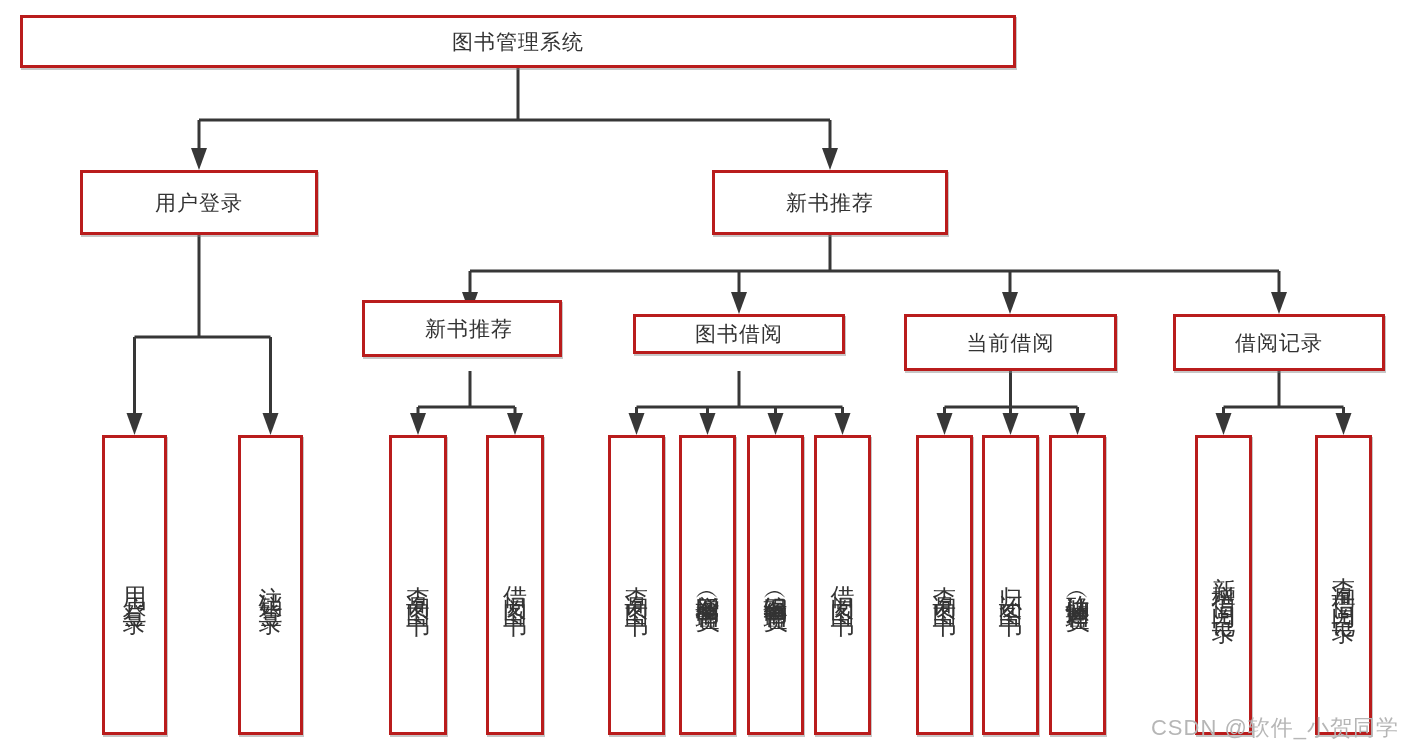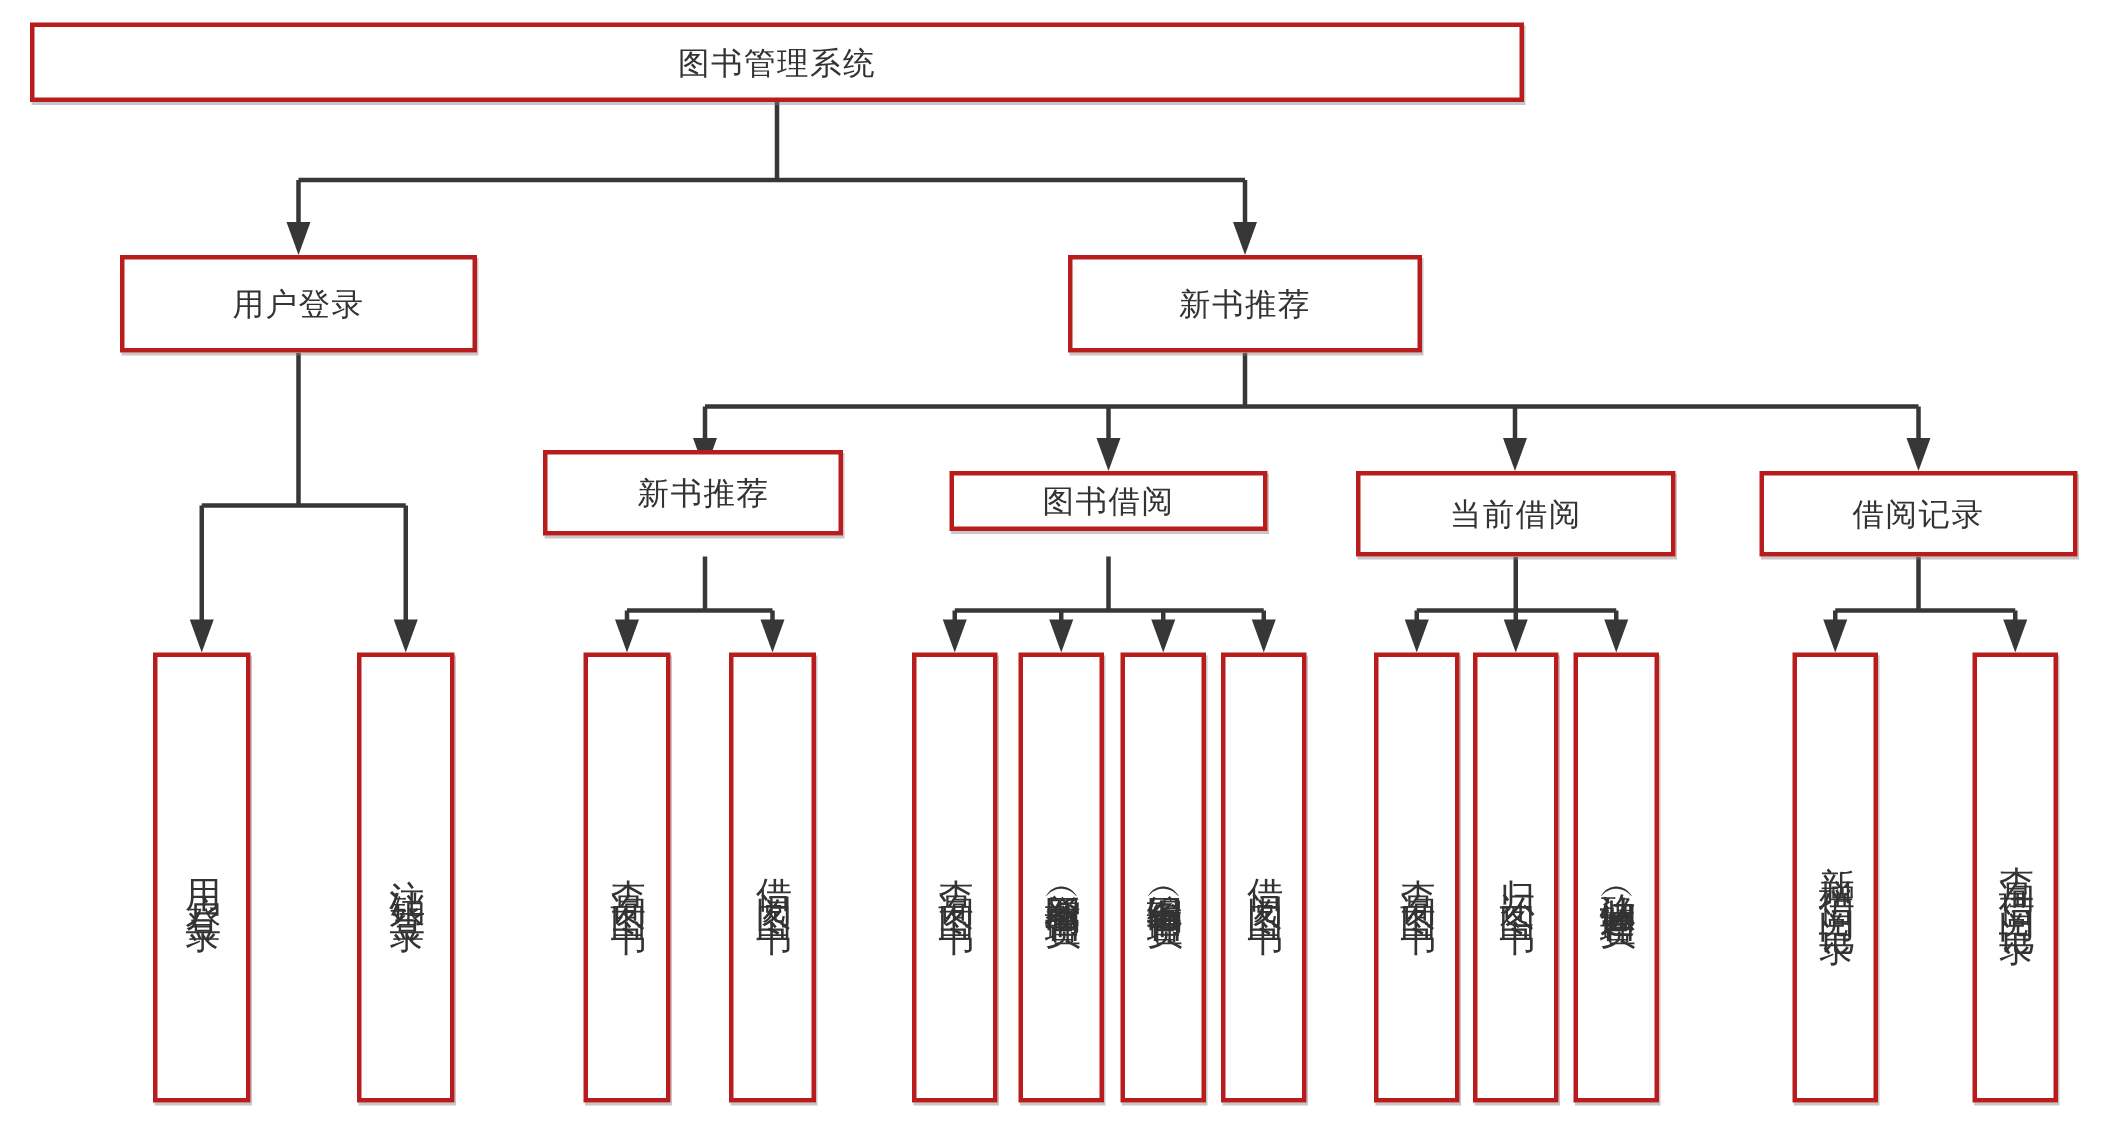--- a/index.html
+++ b/index.html
@@ -147,14 +147,15 @@
   <div class="node leaf tight" style="left:747px; top:435px; width:57px; height:300px;">编辑图书（管理员）</div>
   <div class="node leaf" style="left:814px; top:435px; width:57px; height:300px;">借阅图书</div>
 
   <div class="node leaf" style="left:916px; top:435px; width:57px; height:300px;">查询图书</div>
   <div class="node leaf" style="left:982px; top:435px; width:57px; height:300px;">归还图书</div>
   <div class="node leaf tight" style="left:1049px; top:435px; width:57px; height:300px;">确认归还（管理员）</div>
 
   <div class="node leaf" style="left:1195px; top:435px; width:57px; height:300px;">新增借阅记录</div>
   <div class="node leaf" style="left:1315px; top:435px; width:57px; height:300px;">查询借阅记录</div>
 
+  <div class="watermark">CSDN @软件_小贺同学</div>
 
 </div>
 
 </body></html>

